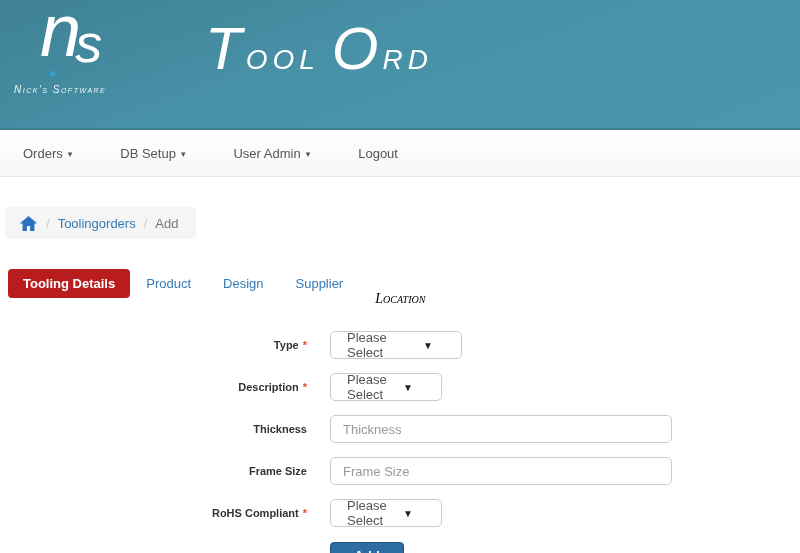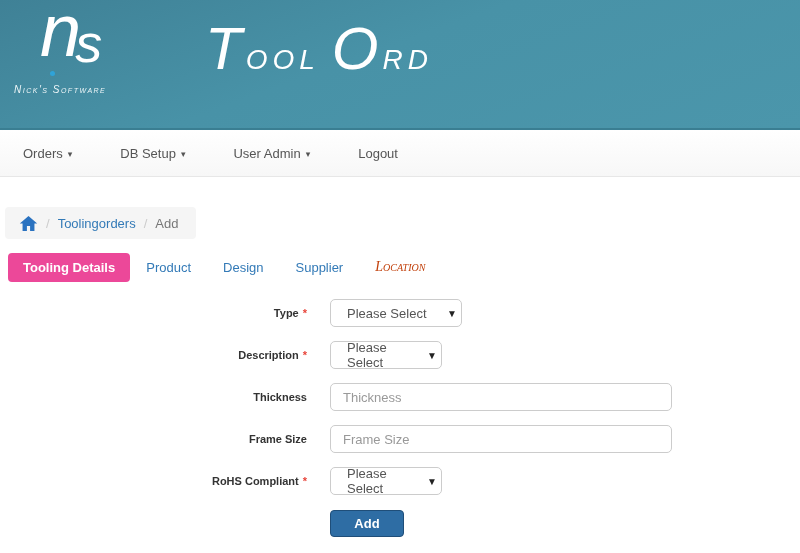--- a/index.html
+++ b/index.html
@@ -100,33 +100,34 @@
   }
   .tab {
     font-size: 13px;
     color: #337ab7;
     text-decoration: none;
     padding: 7px 16px;
     cursor: pointer;
     white-space: nowrap;
   }
   .tab.active {
-    background: #ec4899;
+    background: #b91c1c;
     color: #ffffff;
     border-radius: 4px;
     font-weight: bold;
     padding: 7px 15px;
     text-align: center;
   }
   .tab.serif-italic {
     font-family: "Liberation Serif", serif;
     font-style: italic;
     font-variant: small-caps;
     font-size: 14px;
-    color: #c2410c;
+    color: #000000;
+    margin-top: 32px;
   }
 
   
   .tooling-form { margin-top: 17px; }
   .form-row {
     display: flex;
     align-items: center;
     margin-bottom: 14px;
   }
   .form-label {
@@ -145,21 +146,21 @@
     font-weight: bold;
   }
   .fake-select {
     height: 28px;
     border: 1px solid #ccc;
     border-radius: 5px;
     background: #fff;
     display: inline-flex;
     align-items: center;
     justify-content: space-between;
-    padding: 0 4px 0 16px;
+    padding: 0 28px 0 16px;
     cursor: pointer;
     font-size: 13px;
     color: #555;
   }
   .fake-select .sel-arrow { font-size: 10px; color: #222; margin-left: 10px; }
   .sel-lg { width: 132px; }
   .sel-sm { width: 112px; }
   .text-input {
     width: 342px;
     height: 28px;

